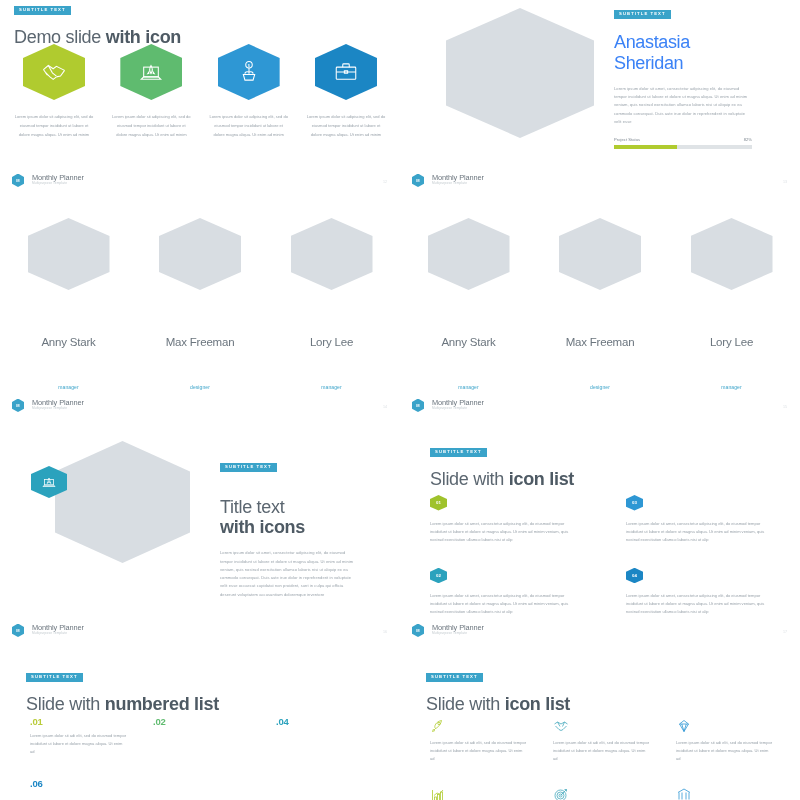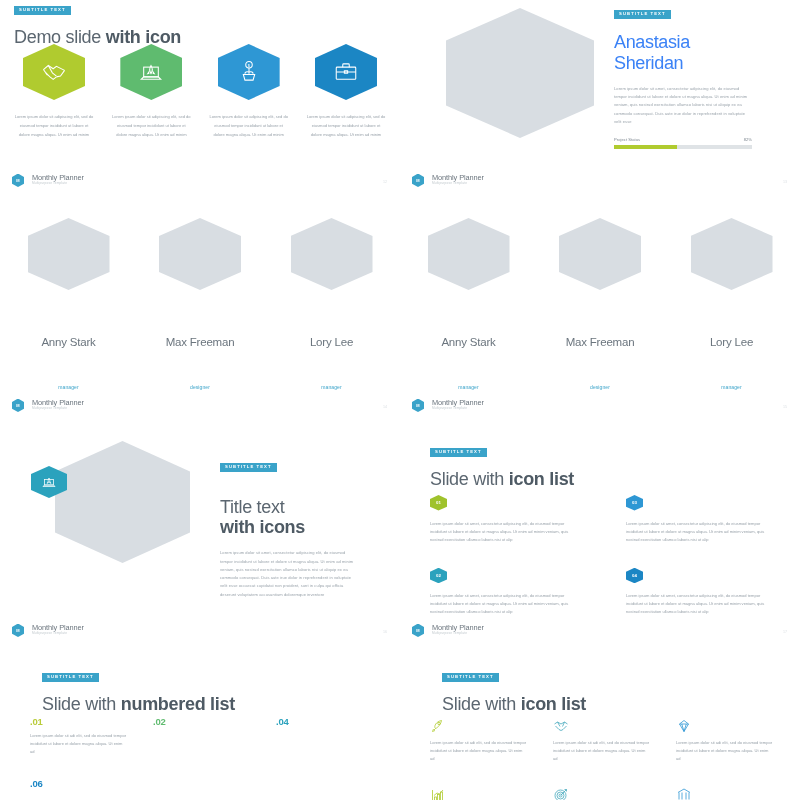--- a/index.html
+++ b/index.html
@@ -147,21 +147,21 @@
     display: grid; grid-template-columns: 1fr 1fr; gap: 24px 50px;
   }
   .s6-num-hex {
     width: 17px; height: 15.5px;
     display: flex; align-items: center; justify-content: center;
     color: #ffffff; font-size: 4.4px; font-weight: bold;
   }
   .s6-item p { margin-top: 9px; font-size: 4.05px; line-height: 2.0; color: #9aa3ab; }
 
   
-  .b-head { position: absolute; left: 42px; top: 23px; }
+  .b-head { position: absolute; left: 26px; top: 23px; }
   .b-head .slide-title { margin-top: 3px; }
   .b-grid {
     position: absolute; left: 30px; right: 26px; top: 66px;
     display: grid; grid-template-columns: 1fr 1fr 1fr; gap: 22px 25px;
   }
   .b-num { font-size: 9.5px; font-weight: bold; letter-spacing: -0.2px; }
   .b-item p { margin-top: 5px; font-size: 4.05px; line-height: 2.0; color: #9aa3ab; }
   .b-icon { height: 18px; display: flex; align-items: flex-end; }
   .b-icon svg { width: 16px; height: 16px; }
 </style>

